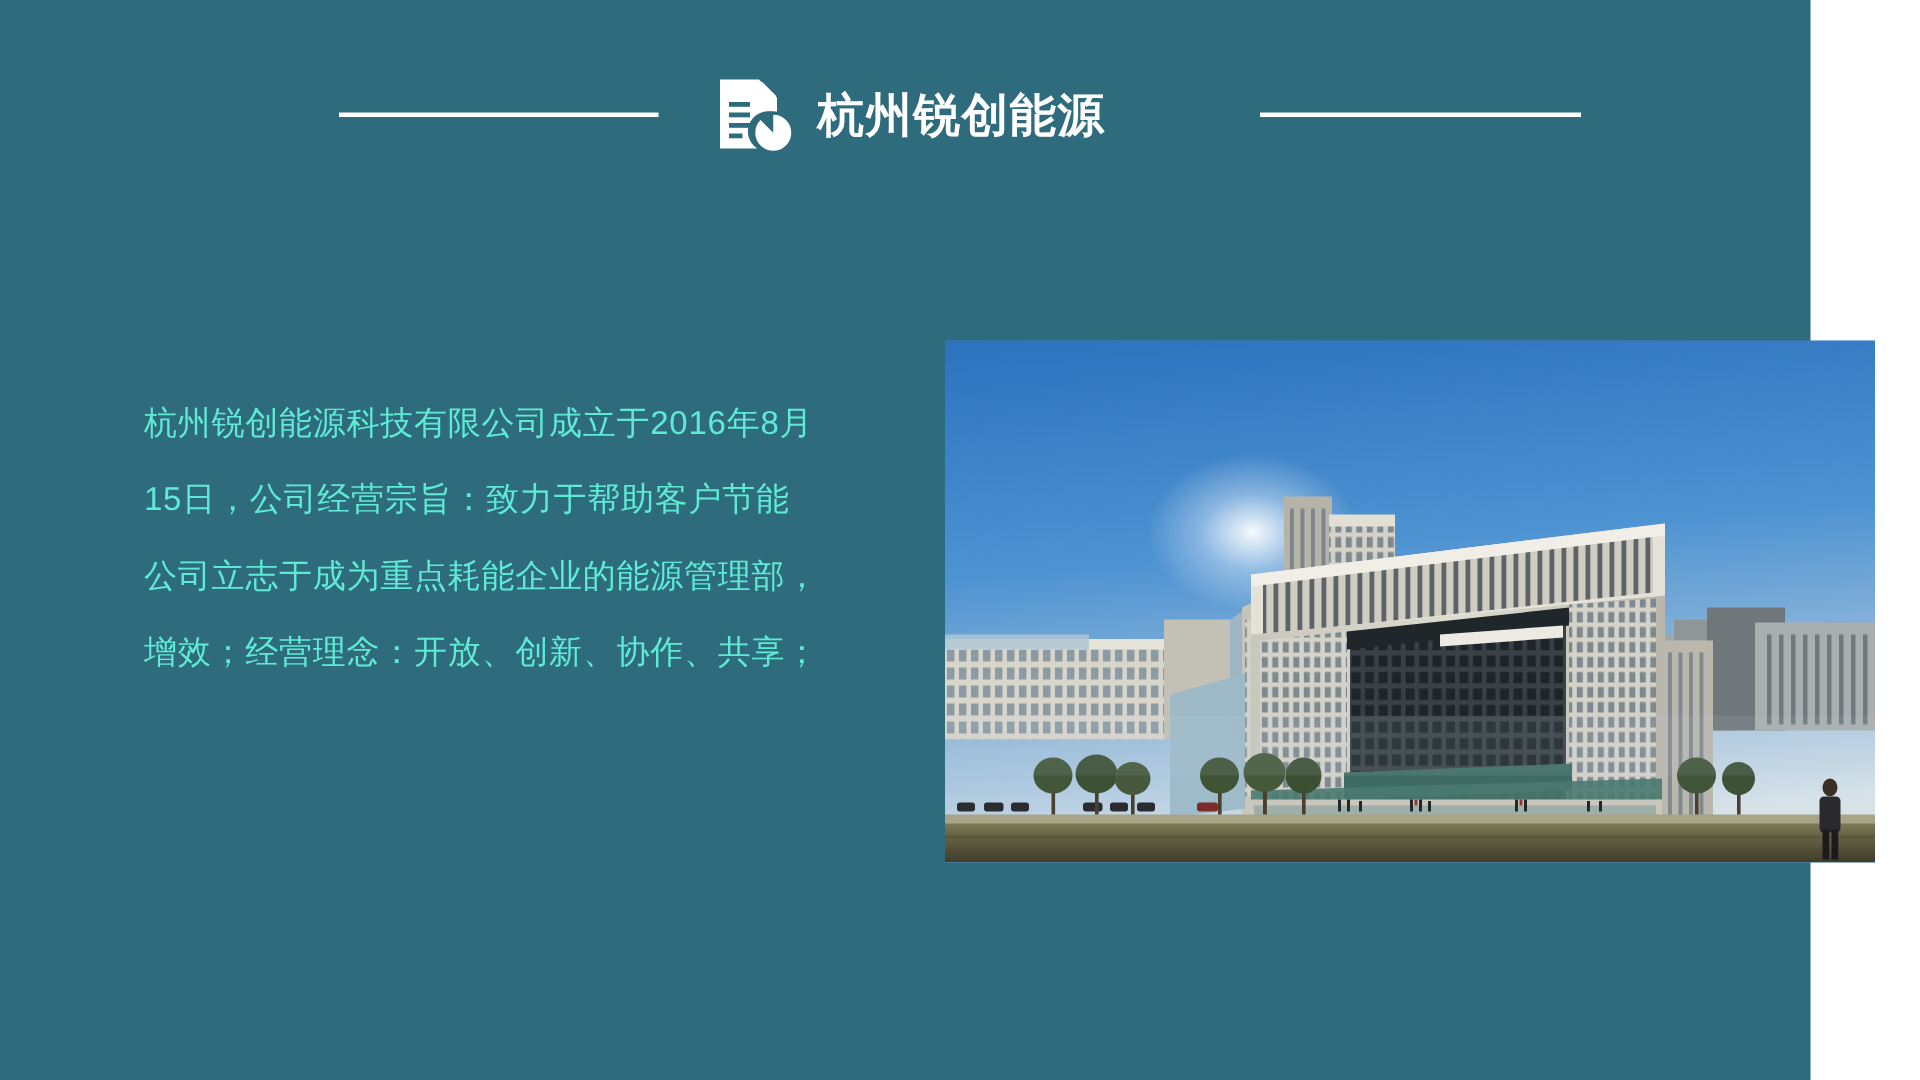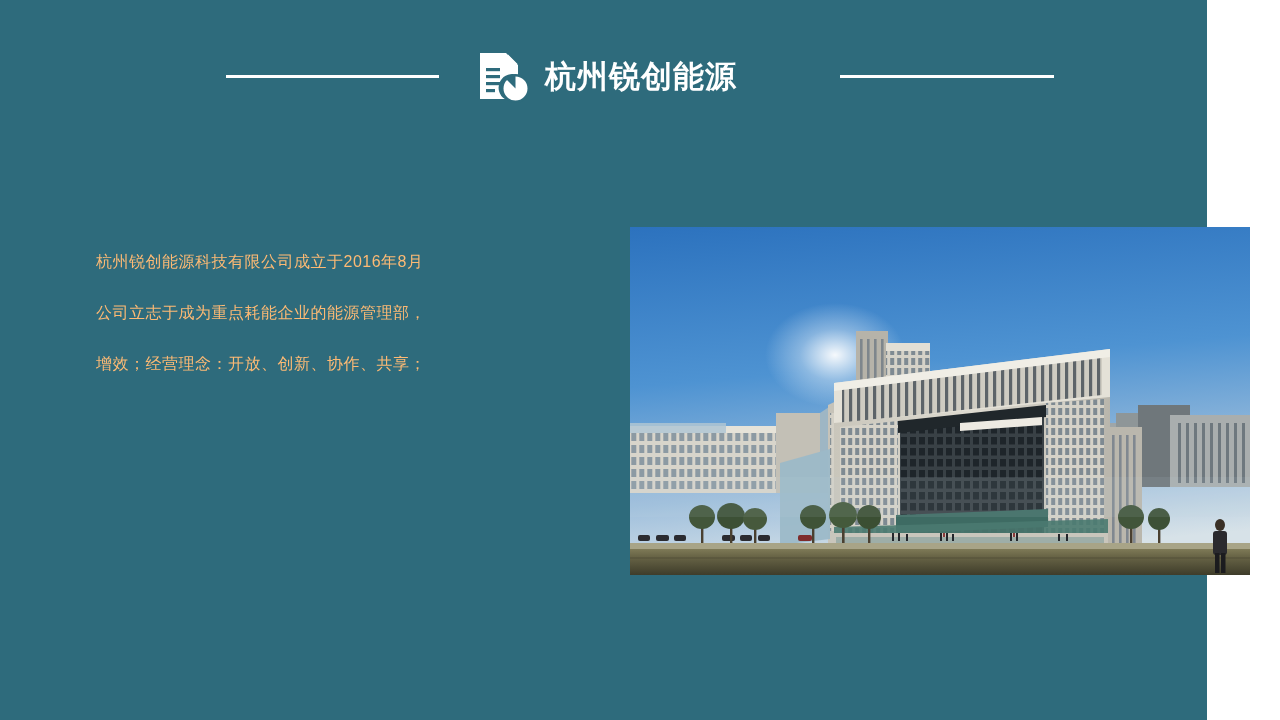--- a/index.html
+++ b/index.html
@@ -28,22 +28,22 @@
   .doc-icon { width:56px; height:56px; flex:0 0 auto; display:block; }
 
   #title-text {
     color:#ffffff; font-size:31px; font-weight:bold;
     letter-spacing:1px; margin-left:15px; white-space:nowrap;
     line-height:1;
   }
 
   
   #body-text {
-    position:absolute; left:96px; top:236px; width:500px;
-    color:#fdba74; font-size:16px; line-height:51px;
+    position:absolute; left:96px; top:256px; width:500px;
+    color:#5eead4; font-size:22px; line-height:51px;
     letter-spacing:0.5px;
   }
   #body-text p { margin:0; white-space:nowrap; }
 
   
   #photo {
     position:absolute; left:630px; top:227px;
     width:620px; height:348px; overflow:hidden;
     background:#3a7fc4;
   }
@@ -81,20 +81,21 @@
       </span>
 
       <div id="title-text">杭州锐创能源</div>
     </div>
 
     <div class="divider" id="divider-right"></div>
   </div>
 
   <div id="body-text">
     <p>杭州锐创能源科技有限公司成立于2016年8月</p>
+    <p>15日，公司经营宗旨：致力于帮助客户节能</p>
     <p>公司立志于成为重点耗能企业的能源管理部，</p>
     <p>增效；经营理念：开放、创新、协作、共享；</p>
   </div>
 
   <div id="photo">
     <svg viewBox="0 0 620 348" preserveAspectRatio="none" aria-hidden="true">
       <defs>
         <linearGradient id="sky" x1="0" y1="0" x2="0.15" y2="1">
           <stop offset="0" stop-color="#2C72BE"></stop>
           <stop offset="0.45" stop-color="#4E93D2"></stop>

